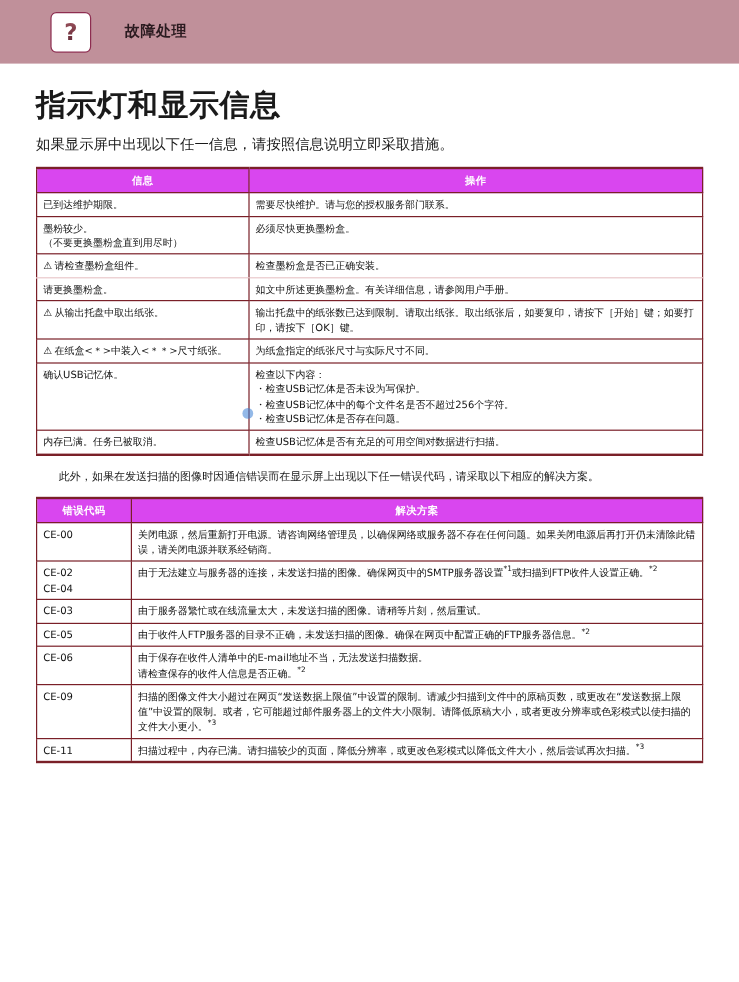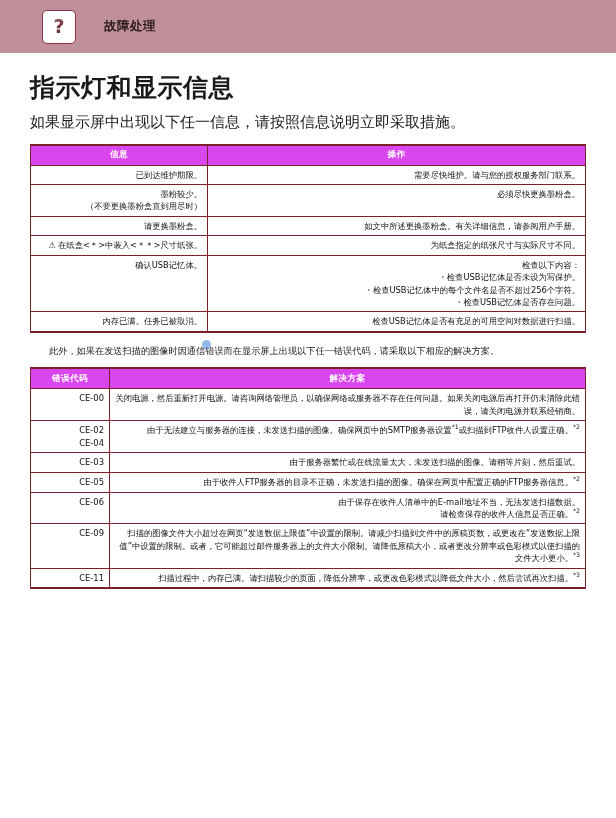--- a/index.html
+++ b/index.html
@@ -55,21 +55,21 @@
   }
   .page-title {
     font-size: 25px;
     font-weight: bold;
     color: #1a1a1a;
     margin: 21px 0 0 0;
     letter-spacing: 0.5px;
     line-height: 1.15;
   }
   .intro {
-    font-size: 15px;
+    font-size: 12px;
     color: #1a1a1a;
     margin: 9px 0 0 0;
     line-height: 1.45;
   }
 
   
   table.doc-table {
     border-collapse: collapse;
     width: 556px;
     table-layout: fixed;
@@ -100,30 +100,30 @@
   table.doc-table tr.sep-dark td {
     border-bottom: 1.2px solid #7a2028;
   }
   table.doc-table tr.sep-light td {
     border-bottom: 1px solid #e9c7ca;
   }
   table.doc-table tr.last-row td {
     border-bottom: 2px solid #7a2028;
   }
   td.code-cell {
-    text-align: right;
+    text-align: left;
     vertical-align: middle;
     font-size: 8.4px;
     line-height: 1.55;
   }
   .warn {
     display: inline-block;
     margin-right: 2px;
   }
-  .cell-lines > div { white-space: normal; text-align: right; }
+  .cell-lines > div { white-space: normal; }
   sup {
     font-size: 6.2px;
     vertical-align: super;
     line-height: 0;
   }
 
   
   .notes {
     font-size: 8.4px;
     line-height: 1.55;
@@ -199,29 +199,53 @@
               <div>墨粉较少。</div>
               <div>（不要更换墨粉盒直到用尽时）</div>
             </div>
           </td>
           <td>
             <div class="cell-lines">
               <div>必须尽快更换墨粉盒。</div>
             </div>
           </td>
         </tr>
+        <tr class="sep-light">
+          <td>
+            <div class="cell-lines">
+              <div><span class="warn">⚠</span>请检查墨粉盒组件。</div>
+            </div>
+          </td>
+          <td>
+            <div class="cell-lines">
+              <div>检查墨粉盒是否已正确安装。</div>
+            </div>
+          </td>
+        </tr>
         <tr class="sep-dark">
           <td>
             <div class="cell-lines">
               <div>请更换墨粉盒。</div>
             </div>
           </td>
           <td>
             <div class="cell-lines">
               <div>如文中所述更换墨粉盒。有关详细信息，请参阅用户手册。</div>
+            </div>
+          </td>
+        </tr>
+        <tr class="sep-dark">
+          <td>
+            <div class="cell-lines">
+              <div><span class="warn">⚠</span>从输出托盘中取出纸张。</div>
+            </div>
+          </td>
+          <td>
+            <div class="cell-lines">
+              <div>输出托盘中的纸张数已达到限制。请取出纸张。取出纸张后，如要复印，请按下［开始］键；如要打印，请按下［OK］键。</div>
             </div>
           </td>
         </tr>
         <tr class="sep-dark">
           <td>
             <div class="cell-lines">
               <div><span class="warn">⚠</span>在纸盒&lt;＊&gt;中装入&lt;＊＊&gt;尺寸纸张。</div>
             </div>
           </td>
           <td>

